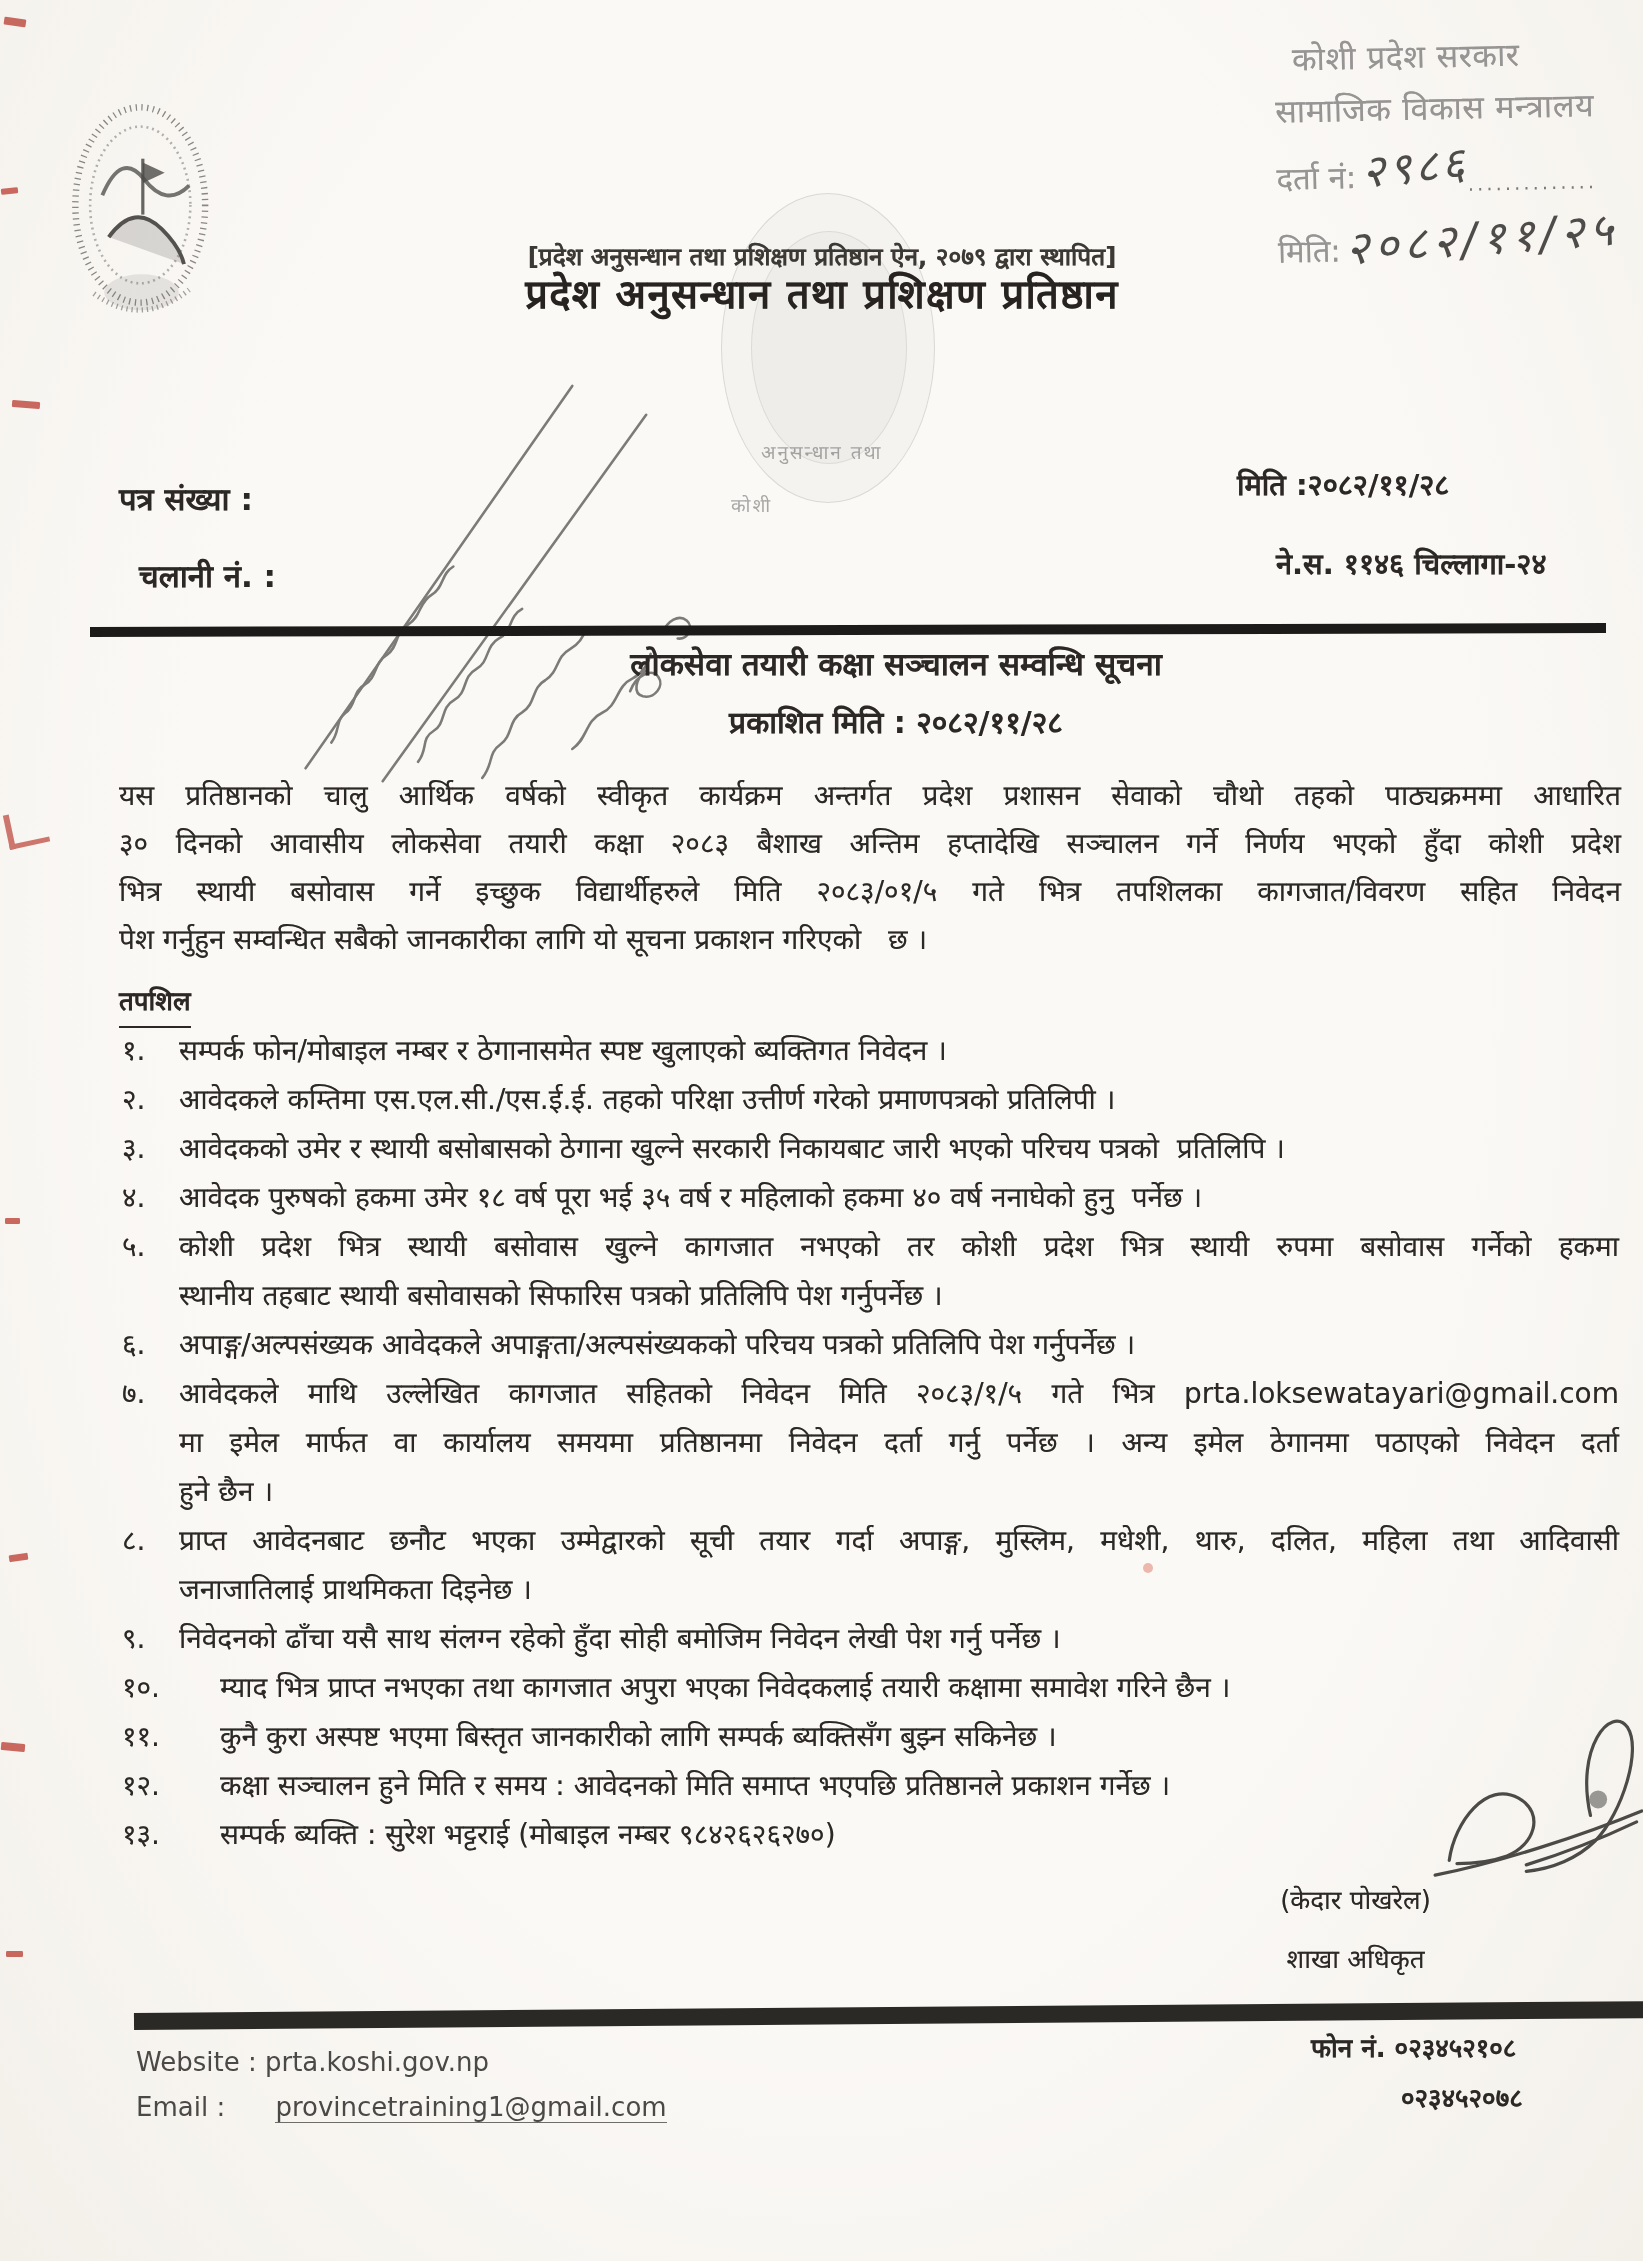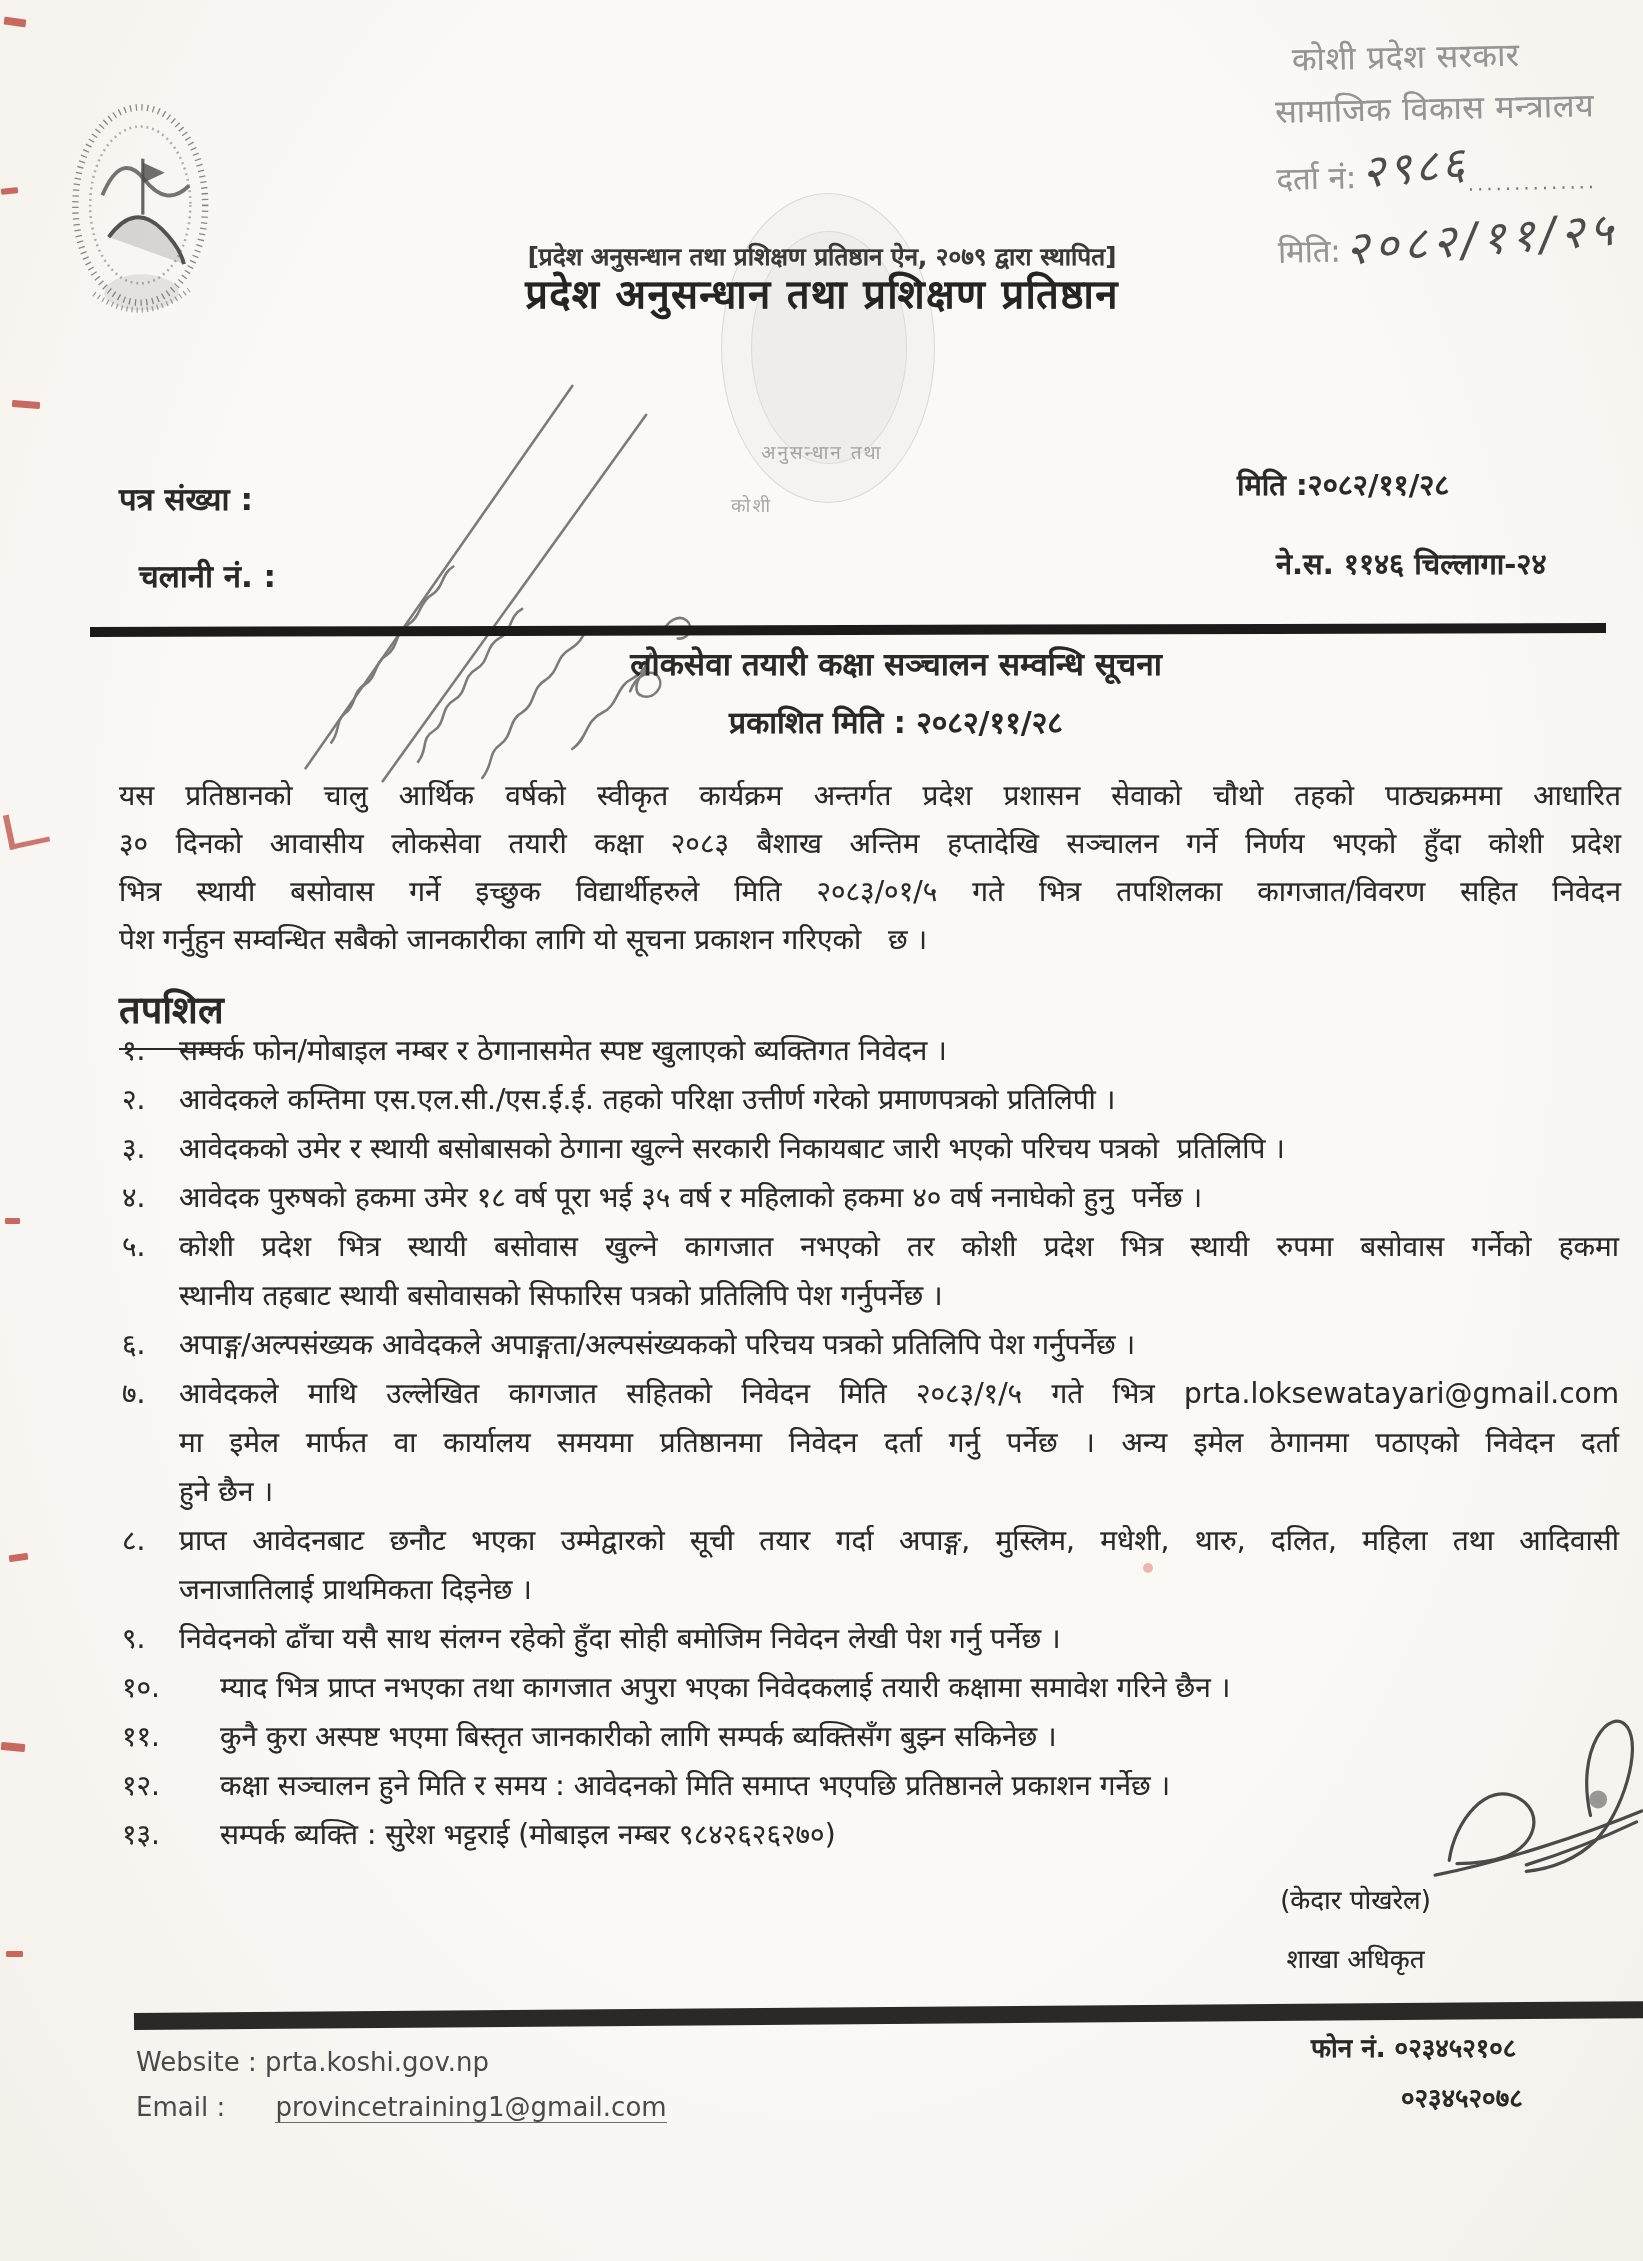--- a/index.html
+++ b/index.html
@@ -18,21 +18,21 @@
   .subtitle{width:100%;text-align:center;font-size:35px;font-weight:bold;color:#2c2926;}
   .meta-label{font-size:31px;font-weight:bold;}
   .meta-right{font-size:29px;font-weight:bold;}
   .rule{background:#1d1b19;}
   .notice-wrap{left:148px;width:1496px;text-align:center;}
   .notice-title{font-size:31.5px;font-weight:bold;}
   .notice-pub{font-size:30px;font-weight:bold;}
   
   .line{min-height:48px;line-height:48px;font-size:28px;white-space:pre-wrap;}
   .fill{text-align:justify;text-align-last:justify;}
-  .heading-underline{font-size:38px;font-weight:bold;border-bottom:2.6px solid #2b2825;padding-bottom:14px;display:inline-block;}
+  .heading-underline{font-size:26px;font-weight:bold;border-bottom:2.6px solid #2b2825;padding-bottom:8px;display:inline-block;}
   .ditem{display:grid;}
   .ditem.w1{grid-template-columns:57px 1fr;}
   .ditem.w2{grid-template-columns:98px 1fr;}
   .ditem .num{font-size:28px;line-height:49px;min-height:49px;}
   .ditem .line{min-height:49px;line-height:49px;}
   
   .stampbox{transform:rotate(-1.2deg);}
   .stampbox .srow{font-size:32px;letter-spacing:0.6px;}
   
   .ghost{border:1.9px solid rgba(120,120,120,.22);border-radius:50%;background:rgba(150,150,150,.06);}

